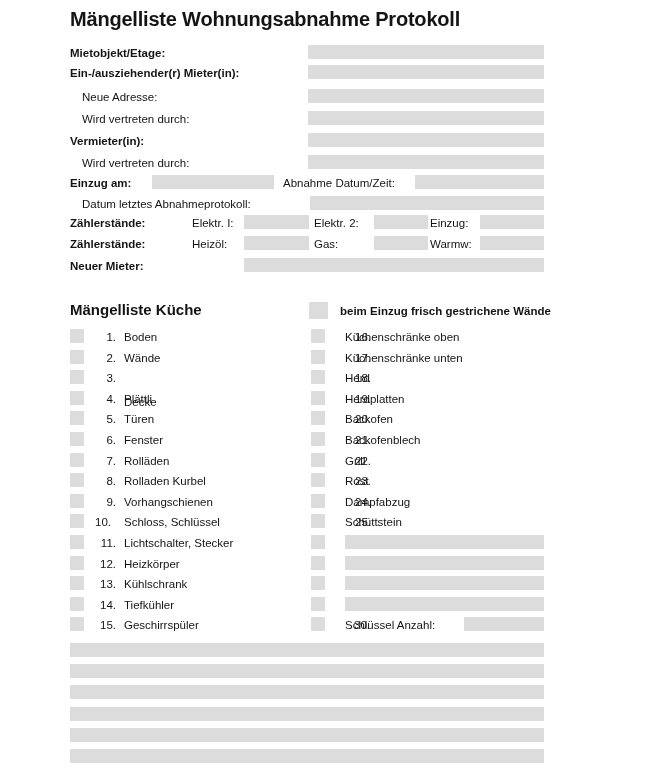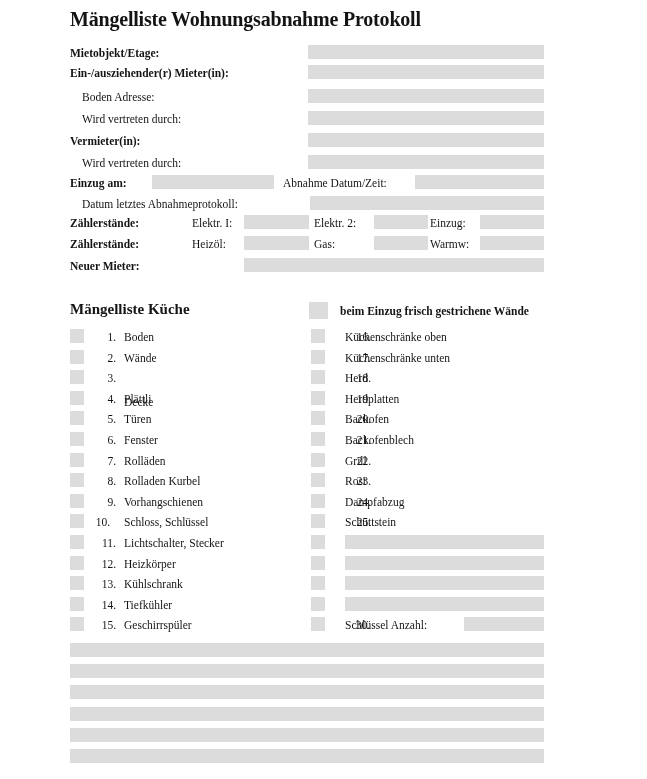--- a/index.html
+++ b/index.html
@@ -14,21 +14,20 @@
     color: #141414;
     -webkit-font-smoothing: antialiased;
     overflow: hidden;
     position: relative;
   }
 
   .page {
     position: relative;
     width: 535px;
     height: 779px;
-    font-family: Liberation Serif, serif;
   }
 
   
   .doc-title {
     position: absolute;
     left: 70px;
     top: 8px;
     font-size: 20px;
     font-weight: bold;
     letter-spacing: -0.2px;
@@ -99,21 +98,21 @@
   <div class="doc-title">Mängelliste Wohnungsabnahme Protokoll</div>
 
   <div>
 
     <div class="flabel b" style="left:70px; top:46px;">Mietobjekt/Etage:</div>
     <div class="bar" style="left:308px; top:45px; width:236px;"></div>
 
     <div class="flabel b" style="left:70px; top:66px;">Ein-/ausziehender(r) Mieter(in):</div>
     <div class="bar" style="left:308px; top:65px; width:236px;"></div>
 
-    <div class="flabel" style="left:82px; top:90px;">Boden Adresse:</div>
+    <div class="flabel" style="left:82px; top:90px;">Neue Adresse:</div>
     <div class="bar" style="left:308px; top:89px; width:236px;"></div>
 
     <div class="flabel" style="left:82px; top:112px;">Wird vertreten durch:</div>
     <div class="bar" style="left:308px; top:111px; width:236px;"></div>
 
     <div class="flabel b" style="left:70px; top:134px;">Vermieter(in):</div>
     <div class="bar" style="left:308px; top:133px; width:236px;"></div>
 
     <div class="flabel" style="left:82px; top:156px;">Wird vertreten durch:</div>
     <div class="bar" style="left:308px; top:155px; width:236px;"></div>

